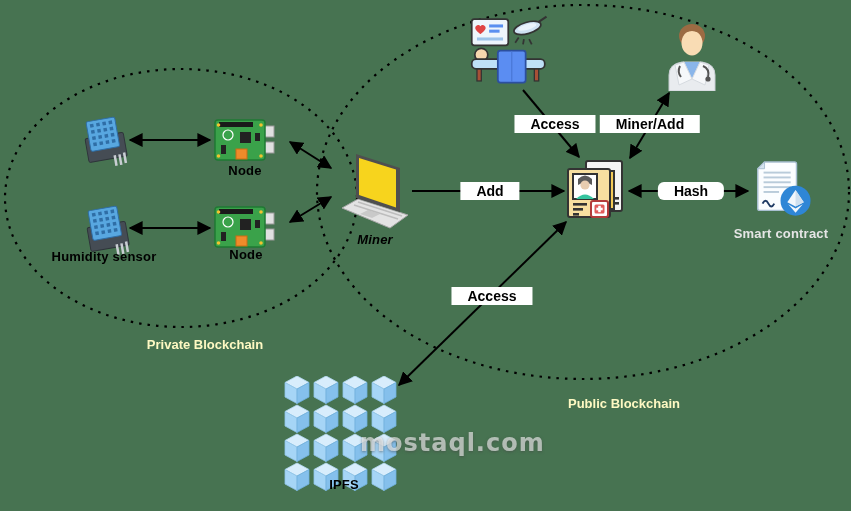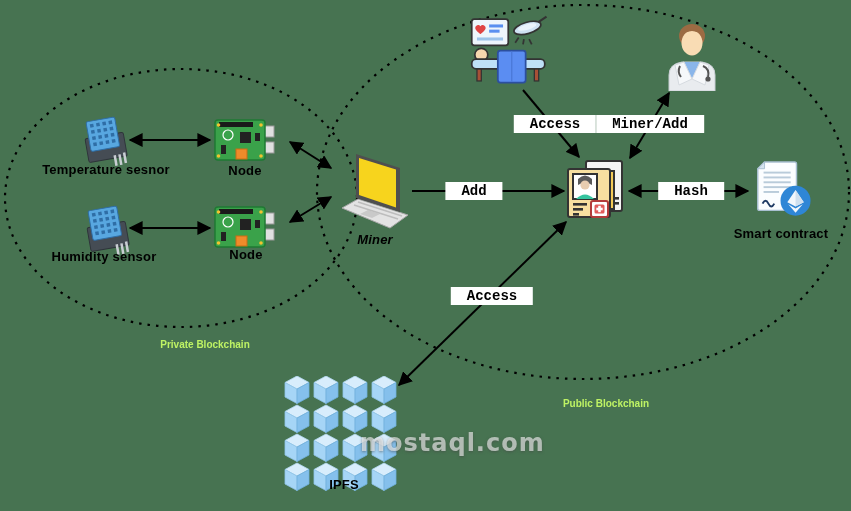--- a/index.html
+++ b/index.html
@@ -2,23 +2,23 @@
 <html><head>
 <meta charset="utf-8">
 <style>
   html,body{margin:0;padding:0;}
   body{font-family:"Liberation Sans",sans-serif;}
   #stage{position:relative;width:851px;height:511px;background:#477351;overflow:hidden;}
   #underlay{position:absolute;left:0;top:0;}
   .icon{position:absolute;}
   .icon svg{display:block;width:100%;height:auto;}
   .nlabel{position:absolute;transform:translate(-50%,-50%);font-size:13px;font-weight:bold;color:#000;white-space:nowrap;letter-spacing:.2px;}
-  .elabel{position:absolute;transform:translate(-50%,-50%);font-size:14px;font-weight:bold;color:#000;background:#fff;padding:0 16px;line-height:18px;white-space:nowrap;font-family:Liberation Mono, monospace;}
-  .glabel{position:absolute;transform:translate(-50%,-50%);font-size:10px;font-weight:bold;color:#bef264;white-space:nowrap;}
-  .navy{color:#000000;}
+  .elabel{position:absolute;transform:translate(-50%,-50%);font-size:14px;font-weight:bold;color:#000;background:#fff;padding:0 16px;line-height:18px;white-space:nowrap;}
+  .glabel{position:absolute;transform:translate(-50%,-50%);font-size:13px;font-weight:bold;color:#fef9c3;white-space:nowrap;}
+  .navy{color:#e5e5e5;}
   #watermark{position:absolute;left:316px;top:433px;width:200px;text-align:center;color:rgba(245,245,245,.62);text-shadow:0 1px 3px rgba(70,70,70,.55);pointer-events:none;}
   #watermark .wm-ar{font-family:"DejaVu Sans",sans-serif;font-size:45px;line-height:44px;font-weight:bold;}
   #watermark .wm-en{font-family:"DejaVu Sans",sans-serif;font-size:24px;line-height:25px;font-weight:bold;margin-top:-2px;letter-spacing:1px;margin-left:44px;}
 </style>
 </head>
 <body>
 
 <div id="stage">
 
   <svg id="underlay" width="851" height="511" viewBox="0 0 851 511">
@@ -65,21 +65,20 @@
             <rect x="30.5" y="23" width="3.6" height="3.6"></rect>
             <rect x="37" y="23" width="3.6" height="3.6"></rect>
           <rect x="17.5" y="29.5" width="3.6" height="3.6"></rect>
             <rect x="24" y="29.5" width="3.6" height="3.6"></rect>
             <rect x="30.5" y="29.5" width="3.6" height="3.6"></rect>
             <rect x="37" y="29.5" width="3.6" height="3.6"></rect>
         </g>
       </g>
     </svg>
   </div>
-  <div class="nlabel" style="left:106px;top:169px;">Temperature sesnor</div>
 
   <div class="icon" style="left:214px;top:116px;width:62px;">
     <svg viewBox="0 0 62 48">
       <rect x="47" y="10" width="13" height="11" fill="#e0e0e0" stroke="#9a9a9a"></rect>
       <rect x="47" y="26" width="13" height="11" fill="#e0e0e0" stroke="#9a9a9a"></rect>
       <rect x="1" y="4" width="50" height="40" rx="3" fill="#3aa24a" stroke="#1f7a33" stroke-width="1.5"></rect>
       <rect x="5" y="6" width="34" height="5" fill="#1a1a1a"></rect>
       <circle cx="4.5" cy="9" r="1.8" fill="#f2c230"></circle>
         <circle cx="47" cy="9" r="1.8" fill="#f2c230"></circle>
       <circle cx="4.5" cy="40" r="1.8" fill="#f2c230"></circle>
@@ -260,24 +259,24 @@
       <use href="#cube" x="0" y="87"></use>
         <use href="#cube" x="29" y="87"></use>
         <use href="#cube" x="58" y="87"></use>
         <use href="#cube" x="87" y="87"></use>
     </svg>
   </div>
   <div class="nlabel" style="left:344px;top:484px;">IPFS</div>
 
   <div class="elabel" style="left:555px;top:124px;">Access</div>
   <div class="elabel" style="left:650px;top:124px;">Miner/Add</div>
-  <div class="elabel" style="left:474px;top:191px;">Add</div>
-  <div class="elabel" style="left:691px;top:191px;">Hash</div>
+  <div class="elabel" style="left:490px;top:191px;">Add</div>
+  <div class="elabel" style="left:691px;top:191px;border-radius:6px;">Hash</div>
   <div class="elabel" style="left:492px;top:296px;">Access</div>
 
   <div class="glabel" style="left:205px;top:344px;">Private Blockchain</div>
-  <div class="glabel" style="left:606px;top:403px;">Public Blockchain</div>
+  <div class="glabel" style="left:624px;top:403px;">Public Blockchain</div>
 
   <div id="watermark">
     <div class="wm-en">mostaql.com</div>
   </div>
 
 </div>
 
 </body></html>

